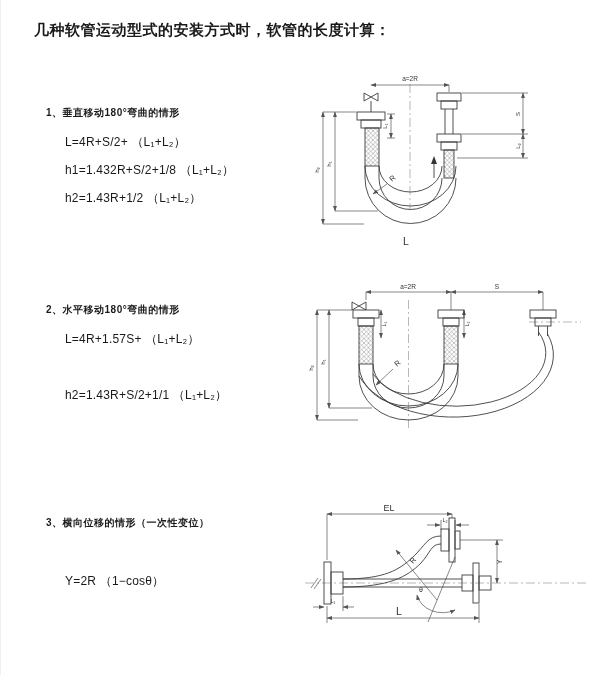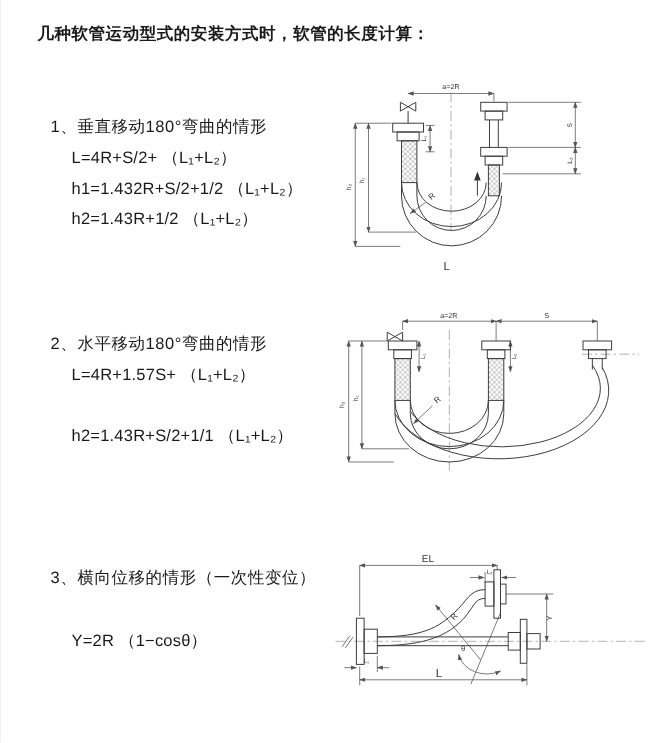--- a/index.html
+++ b/index.html
@@ -1,37 +1,37 @@
 <!DOCTYPE html>
 <html><head>
 <meta charset="utf-8">
 <style>
   html,body{margin:0;padding:0;background:#fff;}
   .page{position:relative;width:600px;height:675px;background:#ffffff;overflow:hidden;
         font-family:"Liberation Sans","DejaVu Sans",sans-serif;color:#1a1a1a;
         border-left:1px solid #f0f0f0;border-right:1px solid #f0f0f0;}
   .title{position:absolute;left:33px;top:21px;font-size:15px;font-weight:700;letter-spacing:.5px;text-align:right;}
-  .s-head{position:absolute;font-size:15px;font-weight:400;letter-spacing:.5px;}
-  .formula{position:absolute;font-size:15px;letter-spacing:.2px;text-align:center;}
+  .s-head{position:absolute;font-size:10px;font-weight:700;letter-spacing:.5px;}
+  .formula{position:absolute;font-size:12px;letter-spacing:.2px;text-align:center;}
   svg.diag{position:absolute;}
   svg.diag text{fill:#333;font-family:"Liberation Sans","DejaVu Sans",sans-serif;}
   .oln{stroke:#3c3c3c;stroke-width:.9;fill:none;}
   .dln{stroke:#555;stroke-width:.7;fill:none;}
   .cl{stroke:#888;stroke-width:.6;fill:none;stroke-dasharray:9 3 2 3;}
 </style>
 </head>
 <body>
 
 <div class="page">
 
   <div class="title">几种软管运动型式的安装方式时，软管的长度计算：</div>
 
   <div class="s-head" style="left:45px;top:106px">1、垂直移动180°弯曲的情形</div>
   <div class="formula" style="left:64px;top:134px">L=4R+S/2+ （L₁+L₂）</div>
-  <div class="formula" style="left:64px;top:162px">h1=1.432R+S/2+1/2 （L₁+L₂）</div>
+  <div class="formula" style="left:64px;top:162px">h1=1.432R+S/2+1/8 （L₁+L₂）</div>
   <div class="formula" style="left:64px;top:190px">h2=1.43R+1/2 （L₁+L₂）</div>
 
   <svg class="diag" style="left:300px;top:68px" width="260" height="192" viewBox="0 0 260 192">
     <defs>
       <marker id="d1a" viewBox="0 0 10 10" refX="9" refY="5" markerWidth="8" markerHeight="8" orient="auto-start-reverse">
         <path d="M0,1.5L10,5L0,8.5z" fill="#555"></path>
       </marker>
       <pattern id="d1b" width="4.5" height="4.5" patternUnits="userSpaceOnUse">
         <path d="M0,4.5L4.5,0M0,0L4.5,4.5" stroke="#8a8a8a" stroke-width="0.5"></path>
       </pattern>

